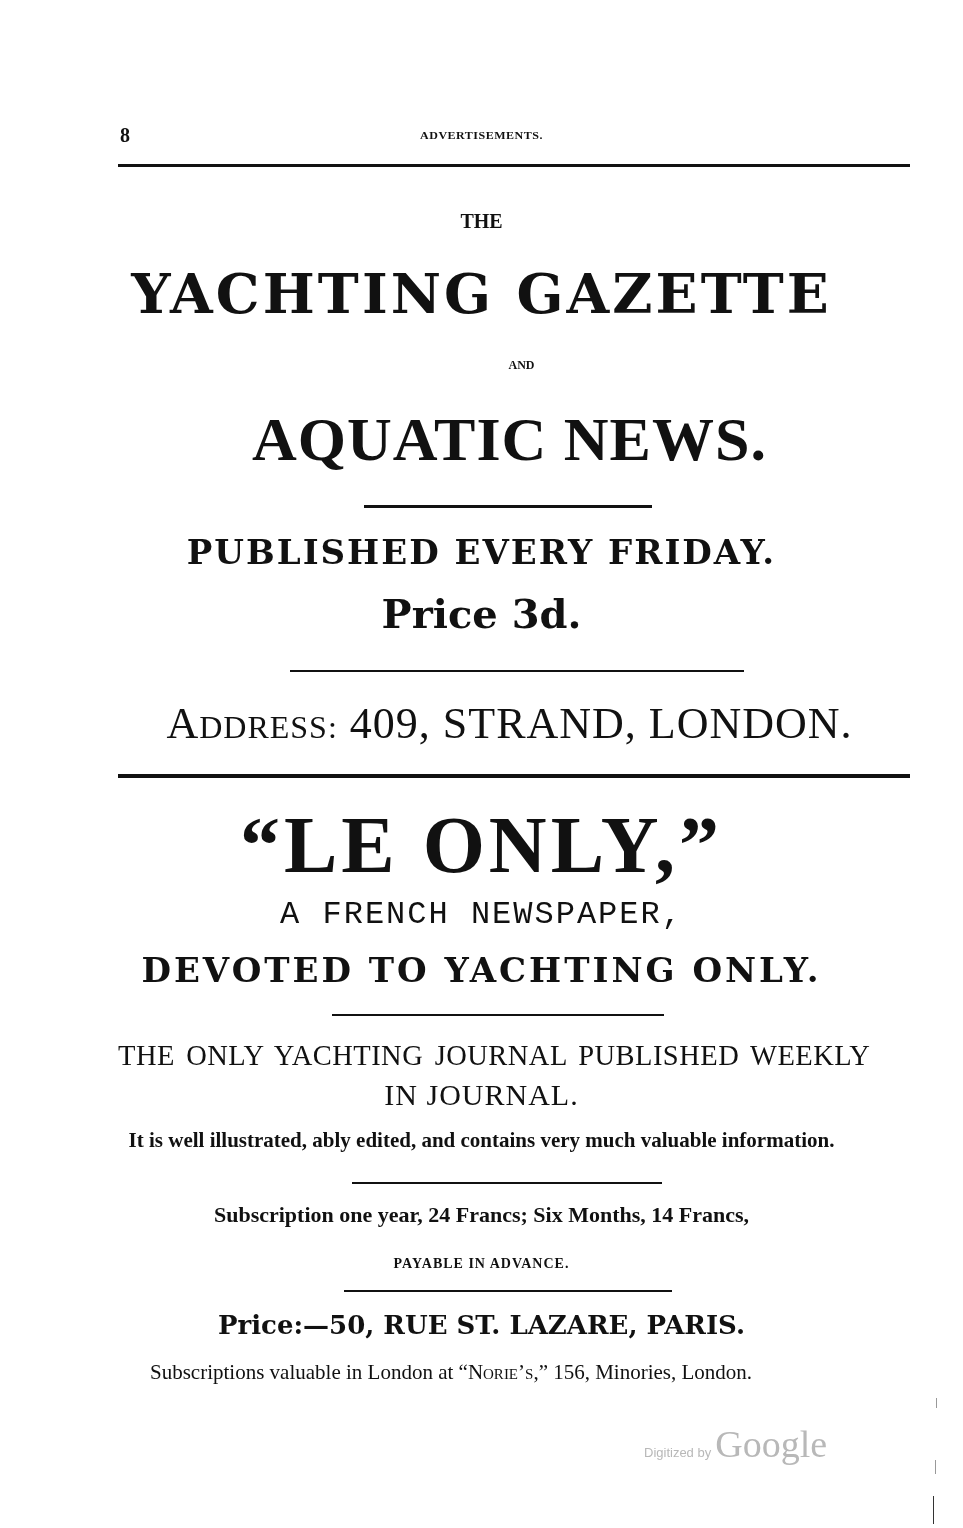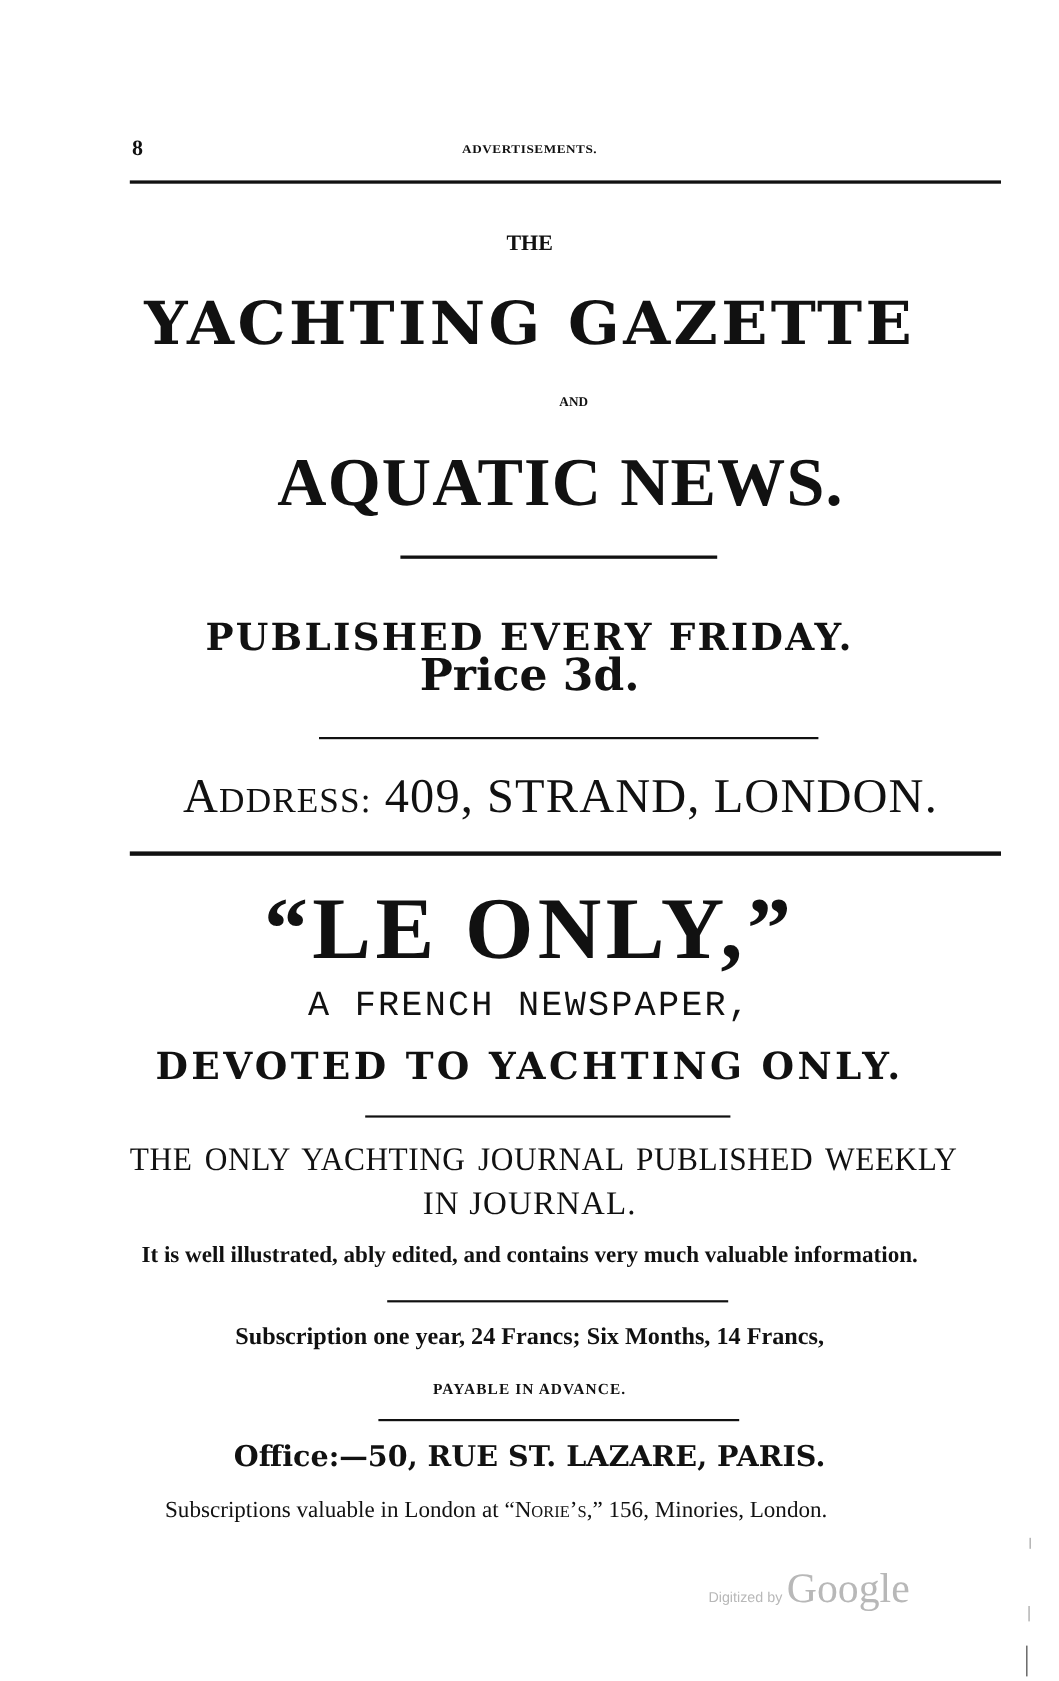--- a/index.html
+++ b/index.html
@@ -11,21 +11,21 @@
     .sans { font-family: Liberation Serif, serif; padding-left: 28px; }
     .rule { position: absolute; background: #111; }
 
     #page-num { left: 120px; top: 124px; font-size: 20px; font-weight: bold; }
     #running-head { top: 128px; font-size: 12px; font-weight: bold; letter-spacing: 0.5px; transform: scaleY(0.9); }
 
     #the { top: 210px; font-size: 20px; font-weight: bold; }
     #yachting-gazette { top: 262px; font-size: 54px; font-weight: bold; letter-spacing: 3px; transform: scaleX(1.02); }
     #and { top: 358px; font-size: 12px; font-weight: bold; margin-left: 40px; }
     #aquatic-news { top: 404px; font-size: 62px; font-weight: bold; letter-spacing: 1px; }
-    #published { top: 560px; font-size: 34px; font-weight: bold; letter-spacing: 2px; }
+    #published { top: 532px; font-size: 34px; font-weight: bold; letter-spacing: 2px; }
     #price { top: 590px; font-size: 40px; font-weight: bold; }
     #address { top: 698px; font-size: 44px; letter-spacing: 1px; }
     #address .addr-label { font-size: 44px; }
     #address .addr-small { font-size: 32px; }
 
     #le-yacht { top: 800px; font-size: 80px; font-weight: bold; letter-spacing: 4px; }
     #french-paper { top: 896px; font-size: 32px; letter-spacing: 2px; font-family: Liberation Mono, monospace; }
     #devoted { top: 950px; font-size: 34px; font-weight: bold; letter-spacing: 3px; }
     #only-journal { top: 1038px; left: 118px; width: 792px; font-size: 30px; text-align: justify; text-align-last: justify; letter-spacing: 0.5px; transform: scaleX(0.95); transform-origin: left; }
     #in-france { top: 1078px; font-size: 30px; letter-spacing: 1px; }
@@ -64,21 +64,21 @@
 <div id="french-paper" class="abs center lserif">A FRENCH NEWSPAPER,</div>
 <div id="devoted" class="abs center serif">DEVOTED TO YACHTING ONLY.</div>
 <div class="rule" style="left:332px; top:1014px; width:332px; height:2px;"></div>
 <div id="only-journal" class="abs lserif">THE ONLY YACHTING JOURNAL PUBLISHED WEEKLY</div>
 <div id="in-france" class="abs center lserif">IN JOURNAL.</div>
 <div id="illustrated" class="abs center lserif">It is well illustrated, ably edited, and contains very much valuable information.</div>
 <div class="rule" style="left:352px; top:1182px; width:310px; height:2px;"></div>
 <div id="subscription" class="abs center lserif">Subscription one year, 24 Francs; Six Months, 14 Francs,</div>
 <div id="payable" class="abs center lserif">PAYABLE IN ADVANCE.</div>
 <div class="rule" style="left:344px; top:1290px; width:328px; height:2px;"></div>
-<div id="office" class="abs center serif">Office:—50, RUE ST. LAZARE, PARIS.</div>
+<div id="office" class="abs center serif">Price:—50, RUE ST. LAZARE, PARIS.</div>
 <div id="received" class="abs lserif">
   <span>Subscriptions valuable in London at “</span><span class="smallcaps">Norie’s</span><span>,” 156, Minories, London.</span>
 </div>
 
 <div id="digitized" class="abs">
   <span class="by">Digitized by</span>
   <span class="g">Google</span>
 </div>
 
 <div class="rule" style="left:936px; top:1398px; width:1px; height:10px; background:#999;"></div>

